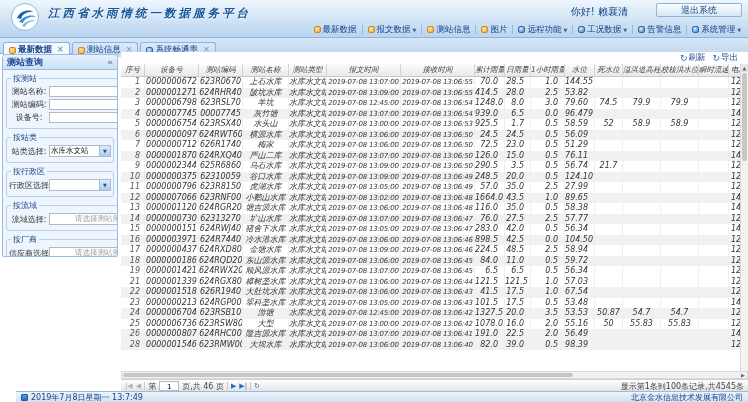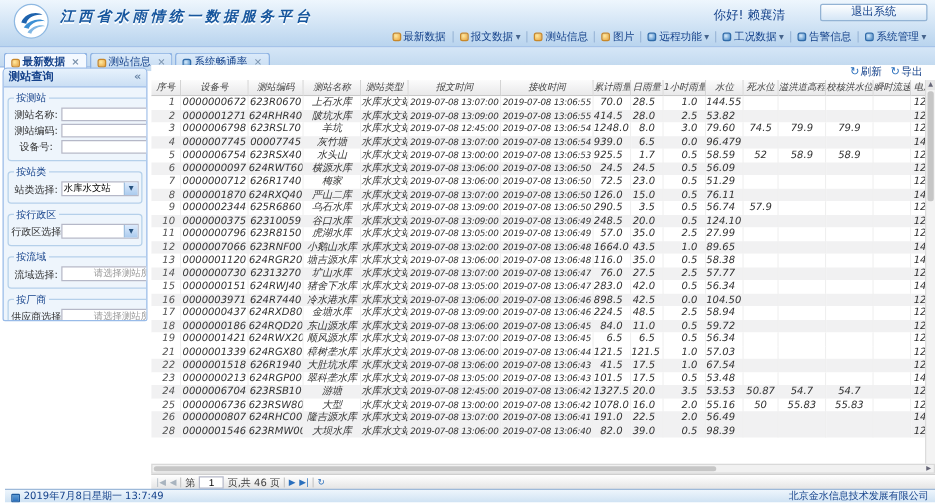--- a/index.html
+++ b/index.html
@@ -79,23 +79,23 @@
   .pager { height:13px; display:flex; align-items:center; font-size:8px; color:#444;
     background:linear-gradient(#ffffff,#e2e2e2); border-top:1px solid #cfcfcf; padding:0 4px; gap:3px; }
   .pg-btn { font-size:7px; cursor:pointer; }
   .pg-btn.disabled { color:#a9b4bf; }
   .pg-btn.enabled { color:#2a6fbd; }
   .pg-sep { width:1px; height:8px; background:#c9c9c9; }
   .pg-input { width:20px; height:10px; border:1px solid #b5b8c8; font-size:8px; text-align:center; background:#fff; padding:0; }
   .pager-info { margin-left:auto; font-size:8px; color:#444; }
 
   
-  .statusbar { position:absolute; left:4px; bottom:0; right:0; height:11px;
+  .statusbar { position:absolute; left:16px; bottom:0; right:0; height:11px;
     background:linear-gradient(#eef5fc,#cfe2f3); border-top:1px solid #9db9d9;
-    display:flex; align-items:flex-end; font-size:8px; color:#15428b; padding:0 5px; }
+    display:flex; align-items:center; font-size:8px; color:#15428b; padding:0 5px; }
   .status-icon { width:7px; height:7px; background:linear-gradient(#5b9bd5,#2a6fbd); border:1px solid #1d5a9e; border-radius:1px; margin-right:3px; flex:none; }
   .company { margin-left:auto; }
 </style>
 </head>
 <body>
 
 <div class="header">
   <svg class="logo" viewBox="0 0 30 30">
     <circle cx="15" cy="15" r="13.5" fill="#ffffff" stroke="#8fb9e2" stroke-width="1"></circle>
     <path d="M7 16 C10 8, 20 7, 24 10 C18 9, 12 12, 11 17 Z" fill="#1f63ad"></path>
@@ -430,21 +430,21 @@
               <td>0000002344</td>
               <td>625R6860</td>
               <td>乌石水库</td>
               <td>水库水文站</td>
               <td class="date">2019-07-08 13:09:00</td>
               <td class="date">2019-07-08 13:06:50</td>
               <td class="num">290.5</td>
               <td class="num">3.5</td>
               <td class="num">0.5</td>
               <td class="num">56.74</td>
-              <td>57.9</td>
+              <td>21.7</td>
               <td></td>
               <td></td>
               <td></td>
               <td class="volt">12</td>
             </tr>
             <tr class="even">
               <td class="seq">10</td>
               <td>0000000375</td>
               <td>62310059</td>
               <td>谷口水库</td>
@@ -766,20 +766,21 @@
     <span class="pg-btn disabled">◀</span>
     <span class="pg-sep"></span>
     <span>第</span>
     <input class="pg-input" value="1" style="">
     <span>页,共 46 页</span>
     <span class="pg-sep"></span>
     <span class="pg-btn enabled">▶</span>
     <span class="pg-btn enabled">▶|</span>
     <span class="pg-sep"></span>
     <span class="pg-btn enabled">↻</span>
+    <span class="pager-info">显示第1条到100条记录,共4545条</span>
   </div>
 </div>
 
 <div class="statusbar">
   <span class="status-icon"></span>
   <span>2019年7月8日星期一 13:7:49</span>
   <span class="company">北京金水信息技术发展有限公司</span>
 </div>
 
 </body></html>

